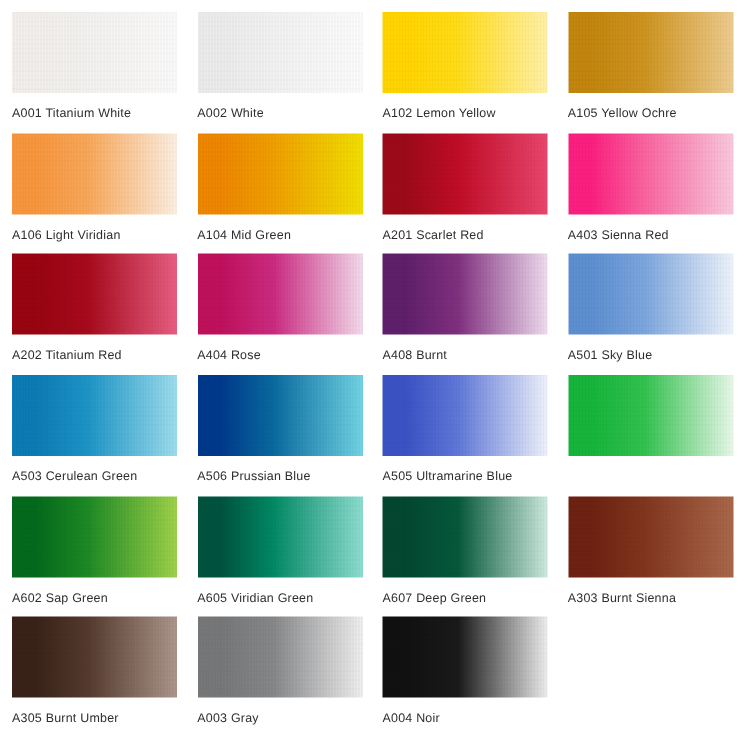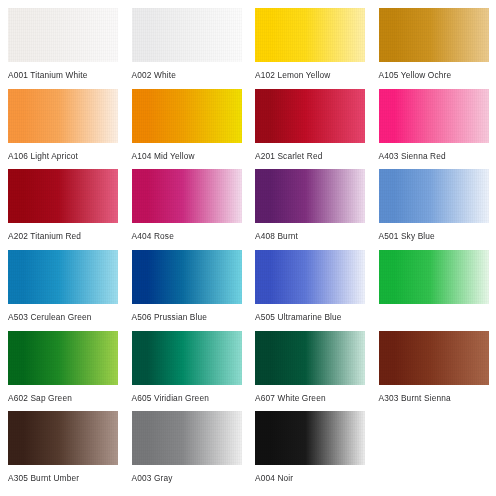--- a/index.html
+++ b/index.html
@@ -91,27 +91,27 @@
     <div class="swatch-cell">
       <div class="swatch-chip" style="background: linear-gradient(90deg, rgb(194, 133, 14) 0%, rgb(194, 133, 14) 14%, rgb(205, 147, 32) 46%, rgb(236, 203, 142) 100%);">
         <div class="grain"></div>
       </div>
       <div class="swatch-label">A105 Yellow Ochre</div>
     </div>
     <div class="swatch-cell">
       <div class="swatch-chip" style="background: linear-gradient(90deg, rgb(248, 150, 62) 0%, rgb(248, 150, 62) 14%, rgb(249, 168, 89) 46%, rgb(253, 240, 228) 100%);">
         <div class="grain"></div>
       </div>
-      <div class="swatch-label">A106 Light Apricot</div>
+      <div class="swatch-label">A106 Light Viridian</div>
     </div>
     <div class="swatch-cell">
       <div class="swatch-chip" style="background: linear-gradient(90deg, rgb(239, 135, 0) 0%, rgb(239, 135, 0) 14%, rgb(240, 160, 0) 46%, rgb(242, 224, 0) 100%);">
         <div class="grain"></div>
       </div>
-      <div class="swatch-label">A104 Mid Yellow</div>
+      <div class="swatch-label">A104 Mid Green</div>
     </div>
     <div class="swatch-cell">
       <div class="swatch-chip" style="background: linear-gradient(90deg, rgb(156, 10, 24) 0%, rgb(156, 10, 24) 14%, rgb(192, 13, 38) 46%, rgb(232, 69, 110) 100%);">
         <div class="grain"></div>
       </div>
       <div class="swatch-label">A201 Scarlet Red</div>
     </div>
     <div class="swatch-cell">
       <div class="swatch-chip" style="background: linear-gradient(90deg, rgb(251, 31, 127) 0%, rgb(251, 31, 127) 14%, rgb(249, 99, 159) 46%, rgb(248, 201, 220) 100%);">
         <div class="grain"></div>
@@ -174,21 +174,21 @@
     <div class="swatch-cell">
       <div class="swatch-chip" style="background: linear-gradient(90deg, rgb(0, 84, 63) 0%, rgb(0, 84, 63) 14%, rgb(2, 138, 102) 46%, rgb(143, 222, 209) 100%);">
         <div class="grain"></div>
       </div>
       <div class="swatch-label">A605 Viridian Green</div>
     </div>
     <div class="swatch-cell">
       <div class="swatch-chip" style="background: linear-gradient(90deg, rgb(3, 71, 48) 0%, rgb(3, 71, 48) 14%, rgb(6, 89, 60) 46%, rgb(205, 233, 222) 100%);">
         <div class="grain"></div>
       </div>
-      <div class="swatch-label">A607 White Green</div>
+      <div class="swatch-label">A607 Deep Green</div>
     </div>
     <div class="swatch-cell">
       <div class="swatch-chip" style="background: linear-gradient(90deg, rgb(109, 34, 18) 0%, rgb(109, 34, 18) 14%, rgb(128, 54, 30) 46%, rgb(169, 103, 74) 100%);">
         <div class="grain"></div>
       </div>
       <div class="swatch-label">A303 Burnt Sienna</div>
     </div>
     <div class="swatch-cell">
       <div class="swatch-chip" style="background: linear-gradient(90deg, rgb(58, 34, 25) 0%, rgb(58, 34, 25) 14%, rgb(85, 59, 46) 46%, rgb(173, 150, 140) 100%);">
         <div class="grain"></div>

